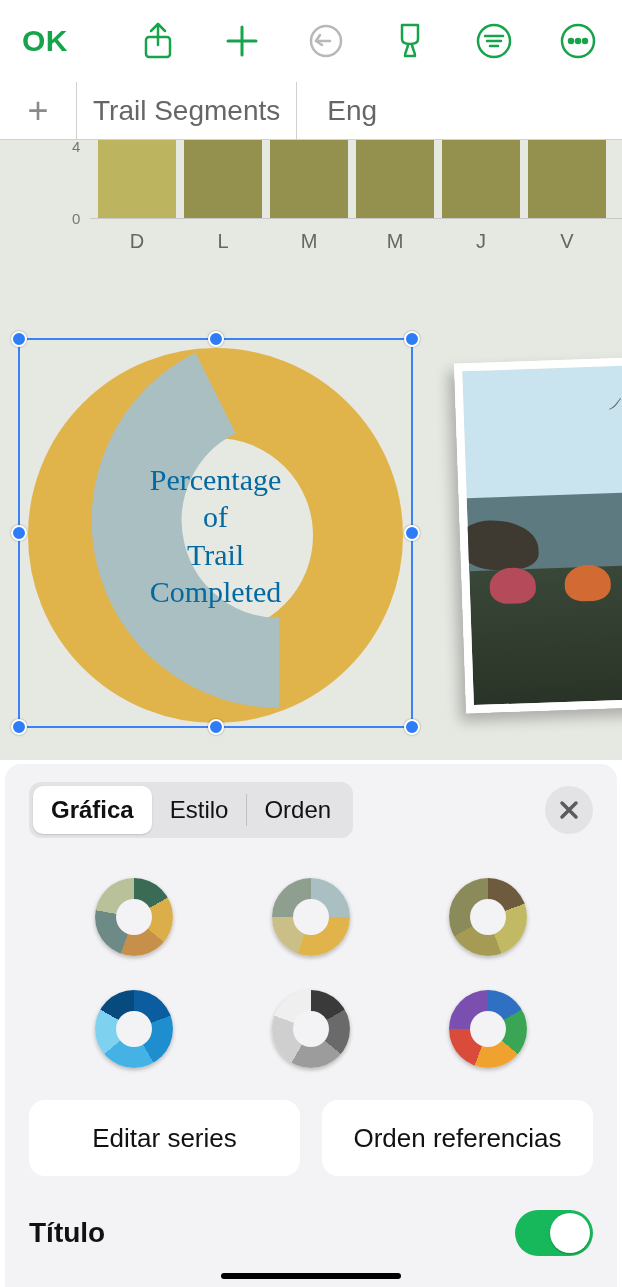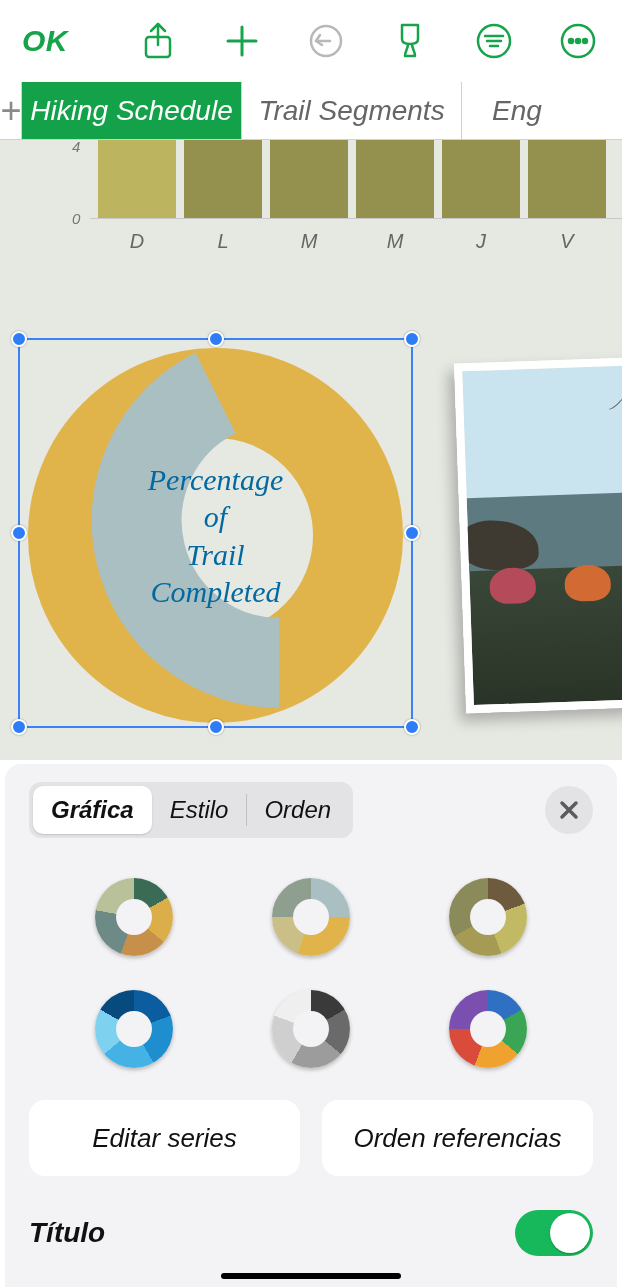--- a/index.html
+++ b/index.html
@@ -1,17 +1,17 @@
 <!DOCTYPE html>
 <html><head>
 <meta charset="utf-8">
 <style>
   * { box-sizing: border-box; margin: 0; padding: 0; }
   html, body { width: 622px; height: 1287px; overflow: hidden; font-family: -apple-system, "Helvetica Neue", Arial, sans-serif; background: #fff; }
-  .root { width: 622px; height: 1287px; position: relative; background: #fff; font-style: italic; }
+  .root { width: 622px; height: 1287px; position: relative; background: #fff; }
 
   
   .toolbar { width: 100%; height: 82px; display: flex; align-items: center; justify-content: space-between; padding: 0 22px; }
   .tb-left { display:flex; align-items:center; gap: 32px; }
   .tb-right { display:flex; align-items:center; gap: 40px; margin-left:auto;}
   .ok-btn { color: #16a34a; font-size: 30px; font-weight: 700; letter-spacing: .5px; cursor:pointer; }
   .tb-icon { width: 44px; height: 44px; display:flex; align-items:center; justify-content:center; cursor:pointer; color:#16a34a; }
   .tb-icon.disabled { color:#b8b8b8; }
 
   
@@ -113,21 +113,20 @@
             <circle cx="12" cy="19" r="2" fill="currentColor"></circle>
             <circle cx="19" cy="19" r="2" fill="currentColor"></circle>
             <circle cx="26" cy="19" r="2" fill="currentColor"></circle>
           </svg>
       </div>
     </div>
   </div>
 
   <div class="tabs-row">
     <div class="tab-add">+</div>
-    <div class="tab active">Hiking Schedule</div>
     <div class="tab">Trail Segments</div>
     <div class="tab last">Eng</div>
   </div>
 
   <div class="canvas">
     <div class="barrow">
       <span class="ylabel" style="top:-2px">4</span>
       <span class="ylabel" style="top:70px">0</span>
       <div class="bar bar-greenish" style="left:98px"></div>
       <div class="bar bar-olive" style="left:184px"></div>

